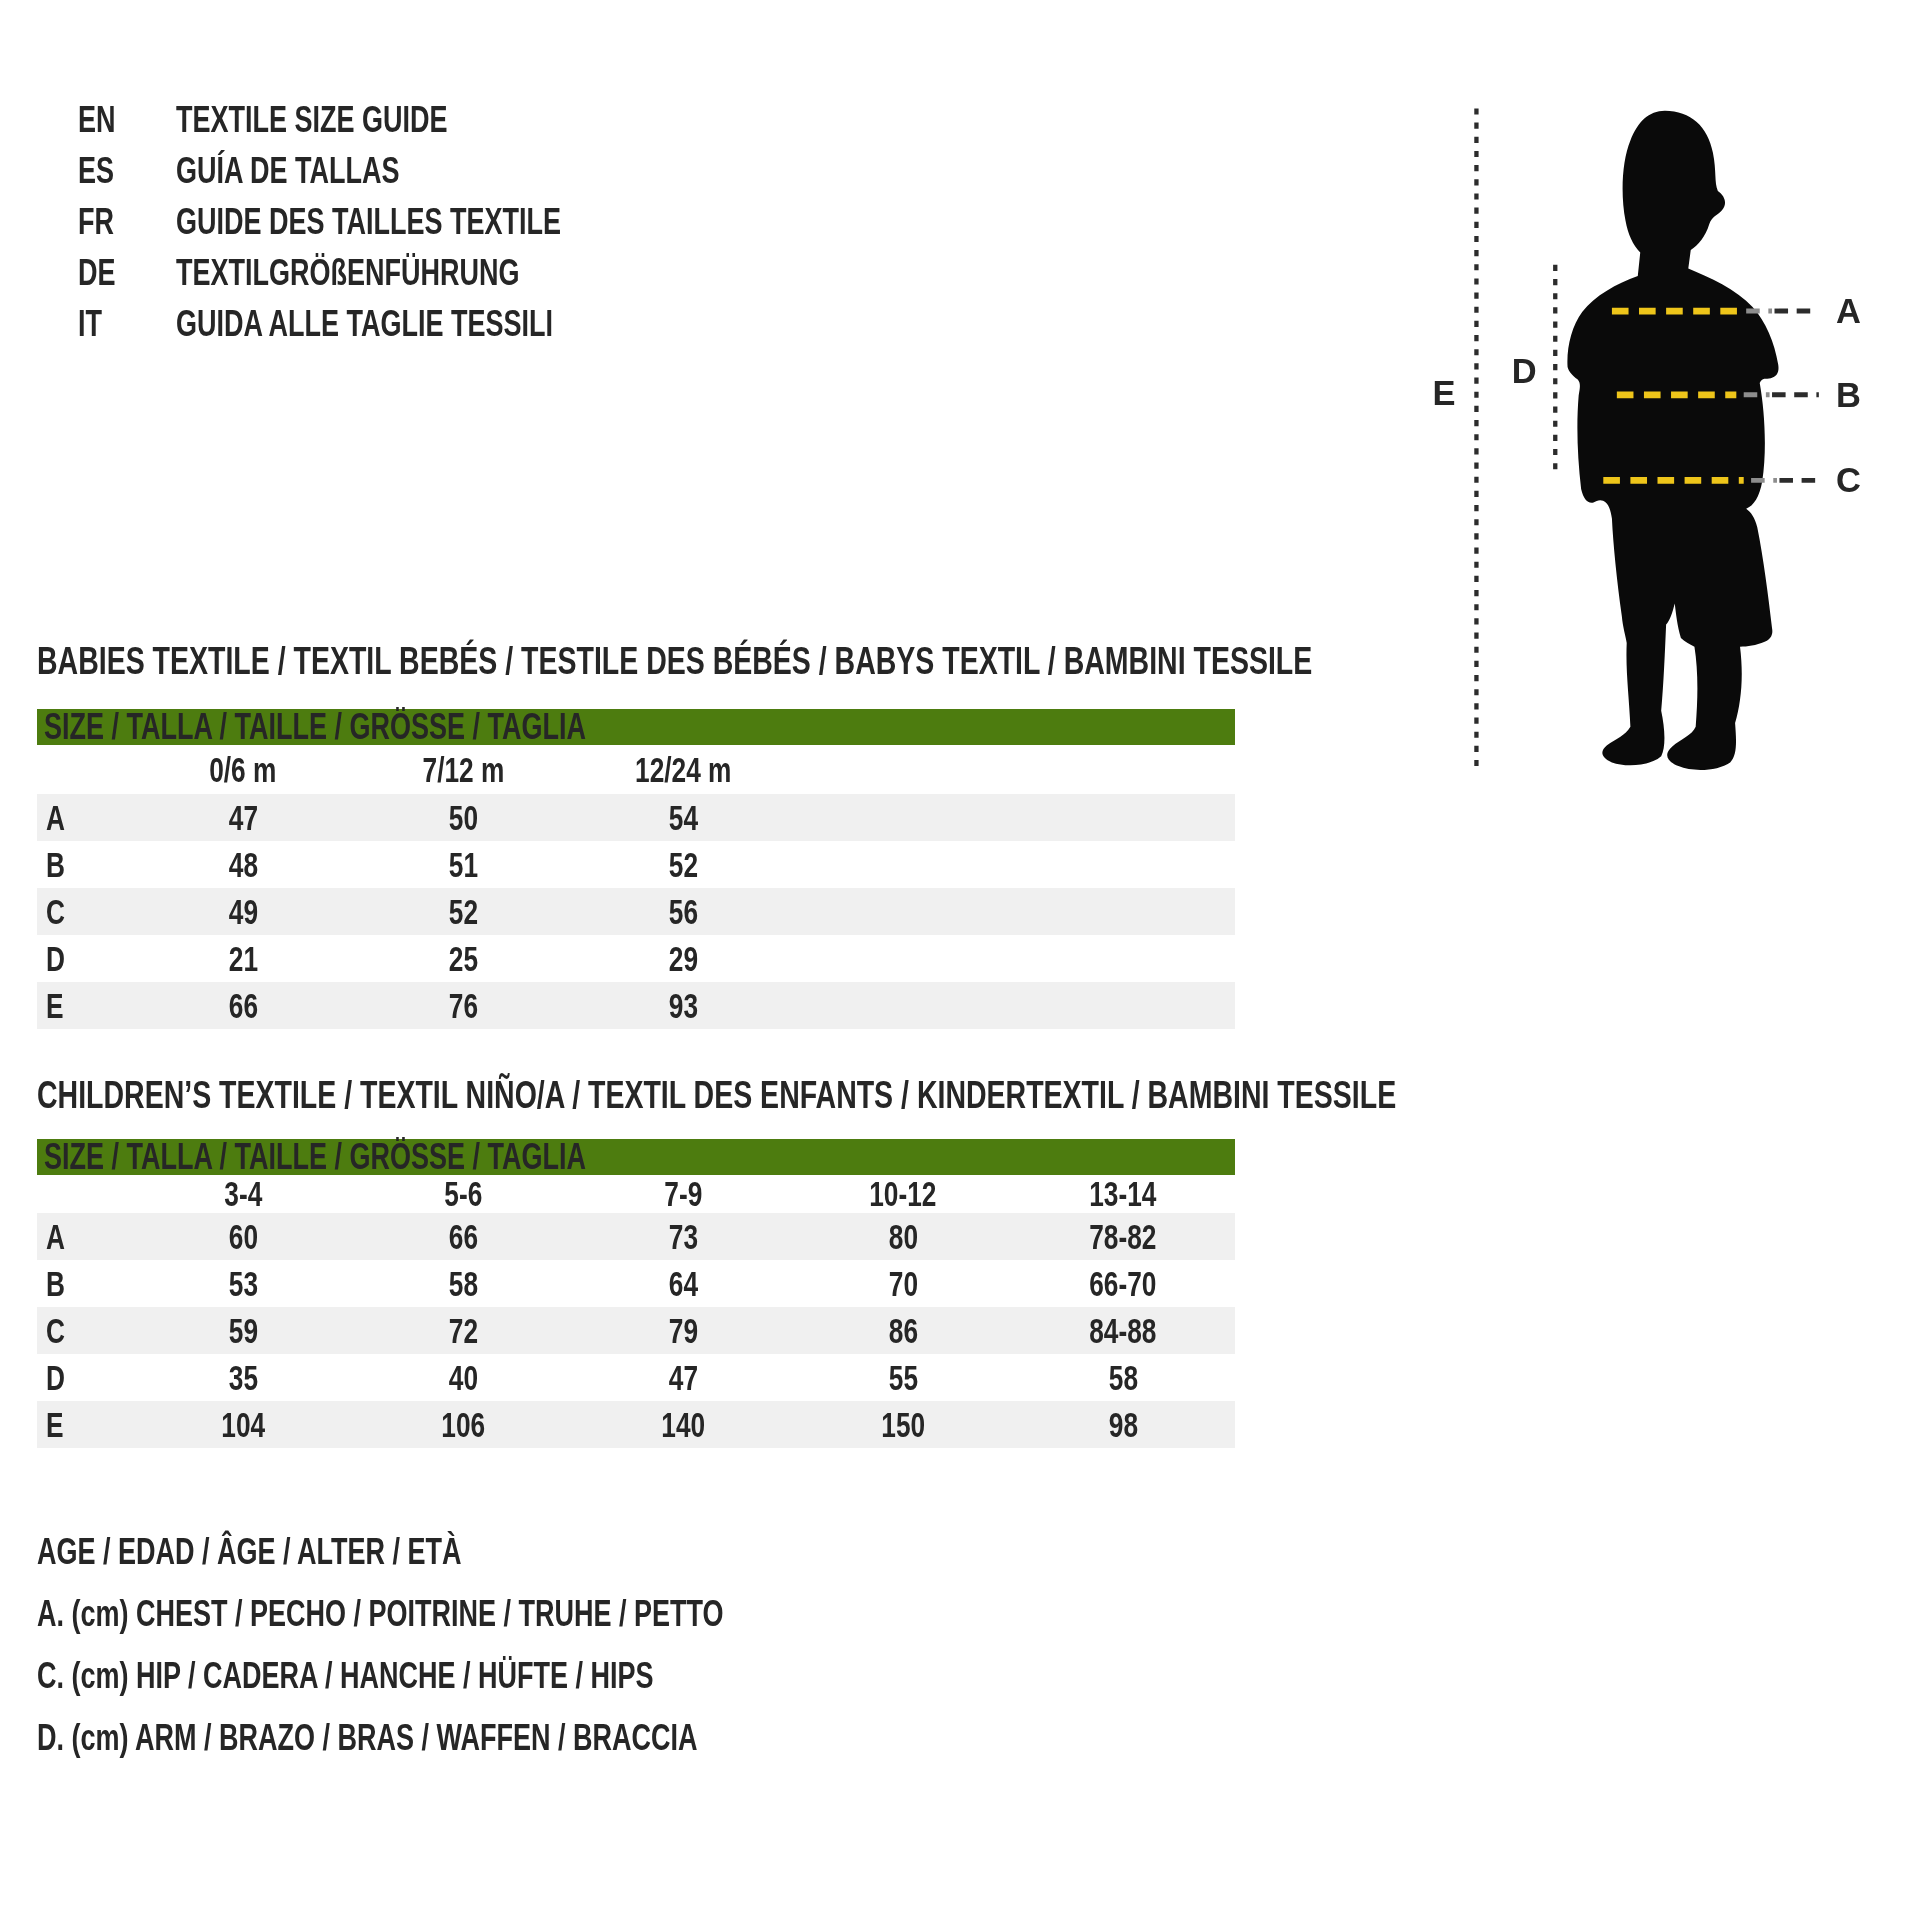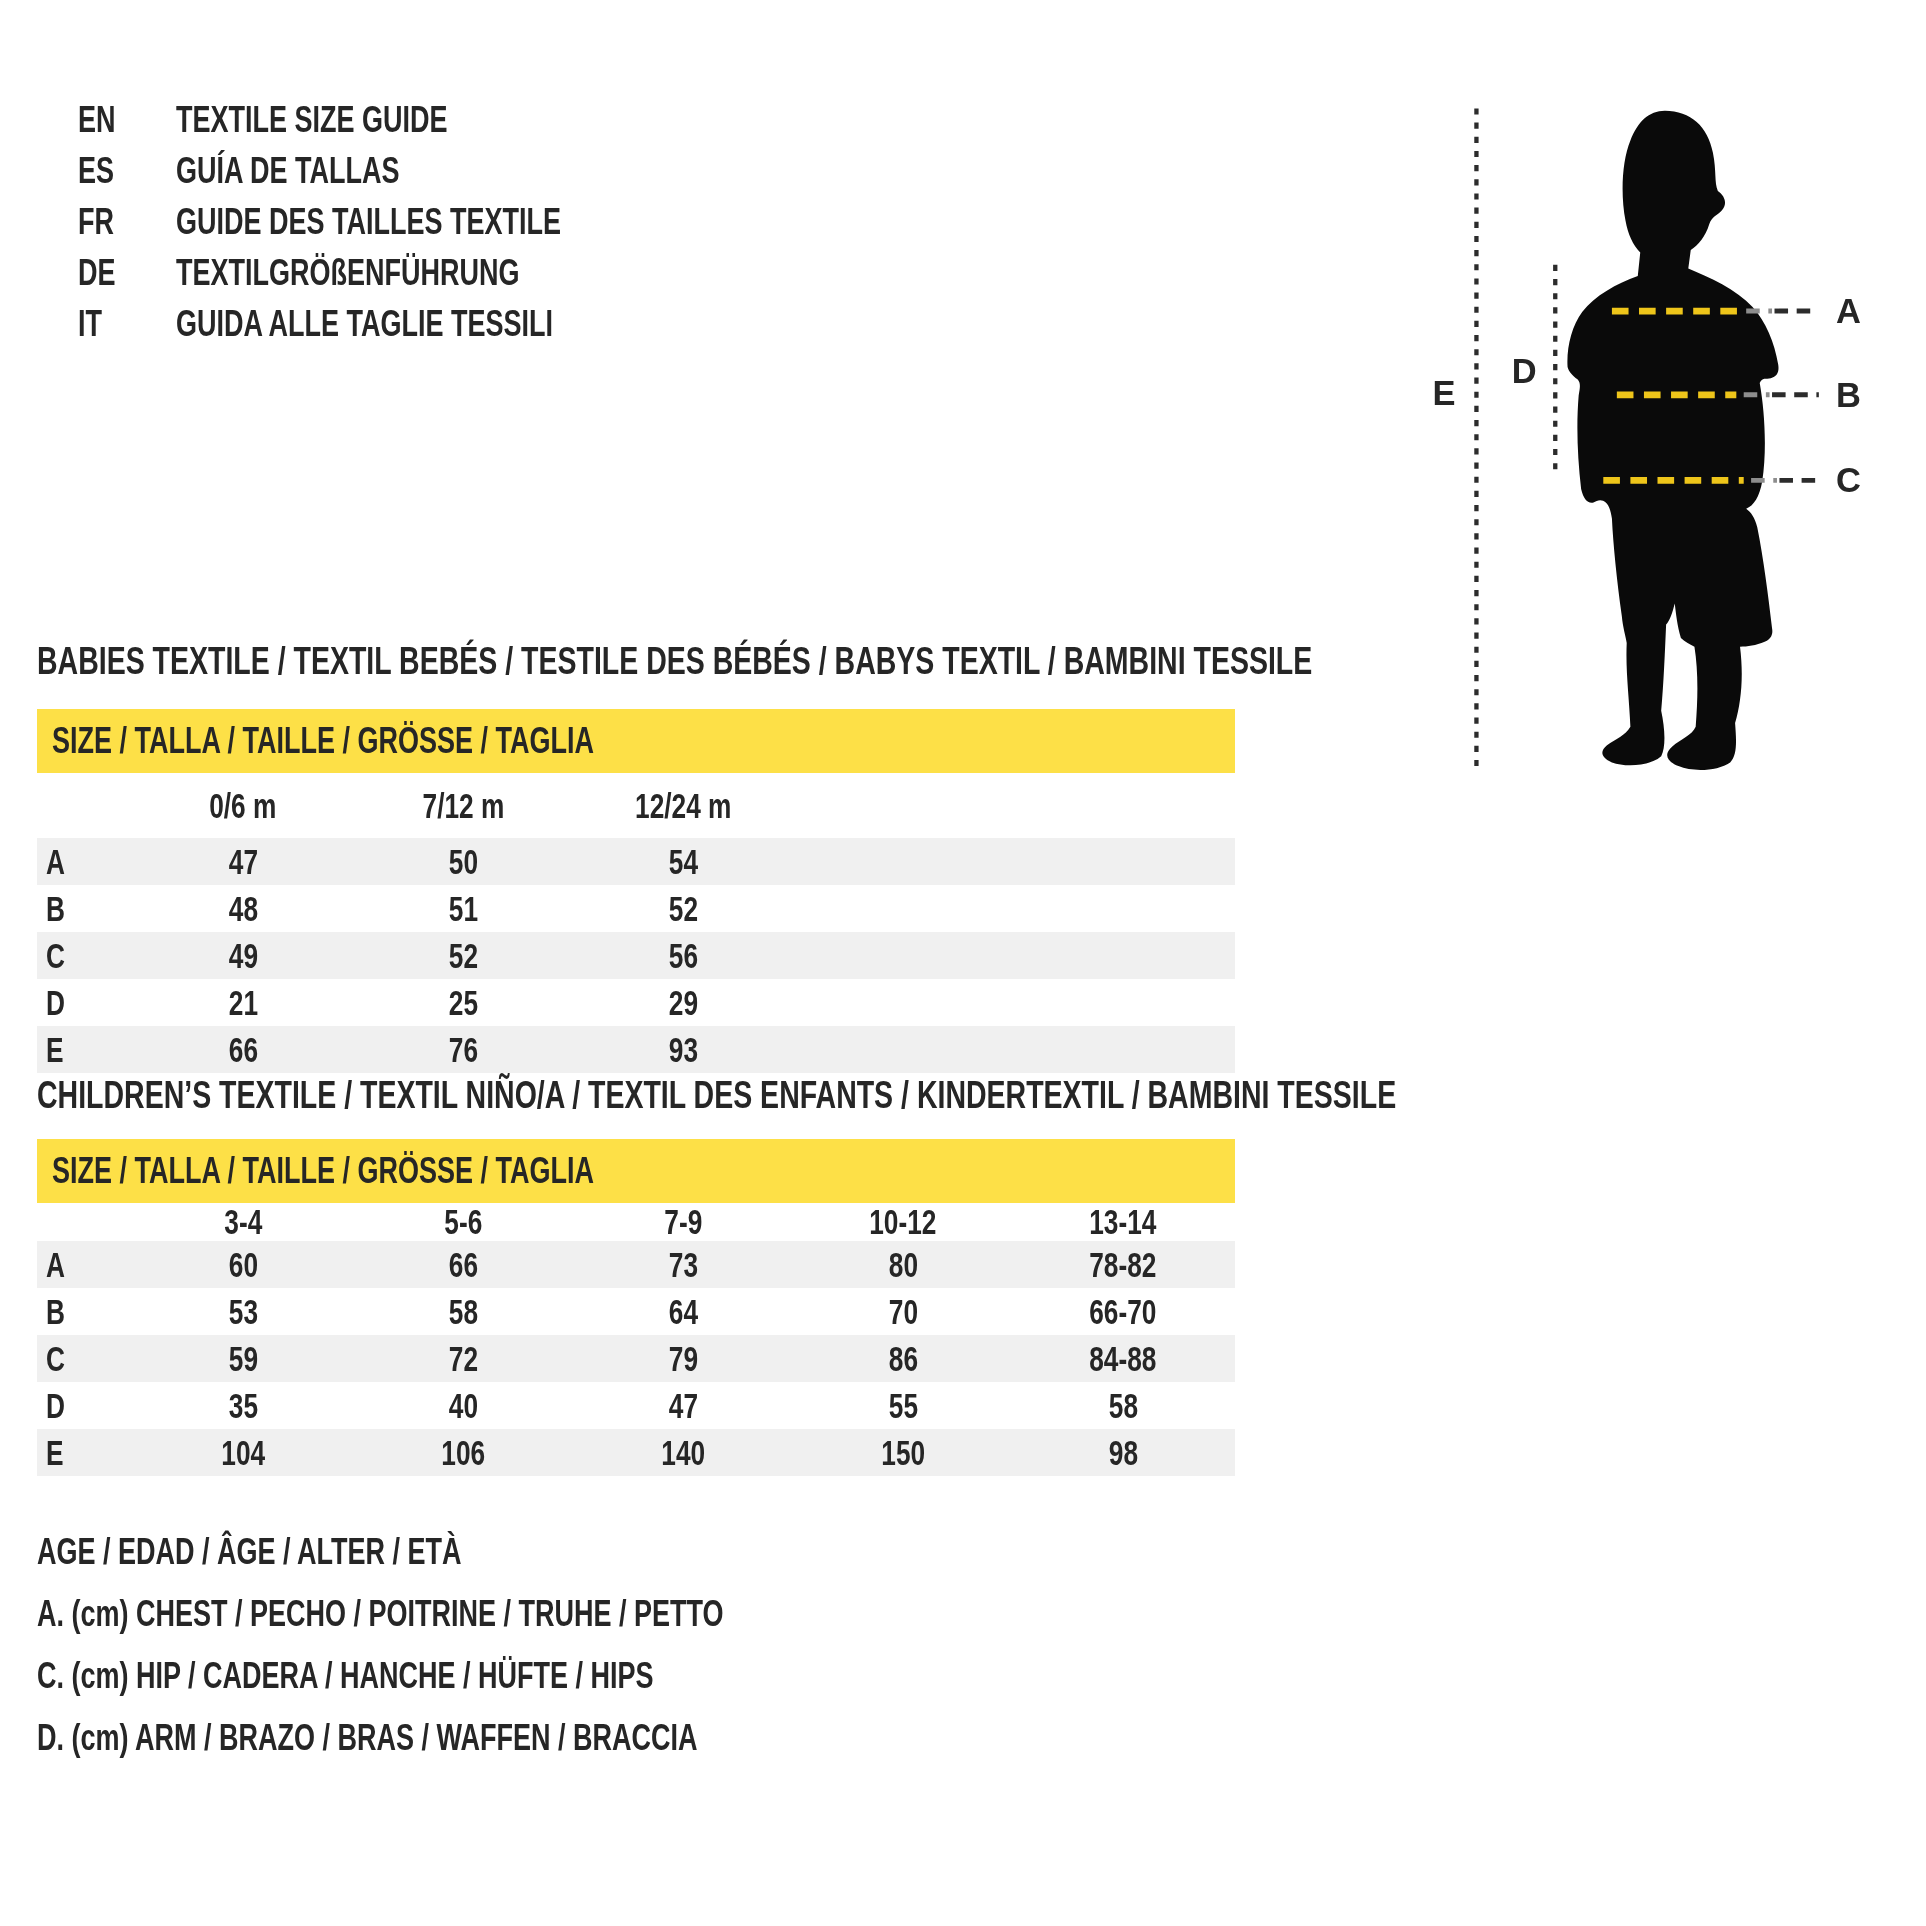--- a/index.html
+++ b/index.html
@@ -11,23 +11,23 @@
   
   .langs{position:absolute;left:78px;top:94px;font-size:36px;font-weight:700;}
   .lang-row{position:relative;height:51px;}
   .lang-code{position:absolute;left:0;top:50%;transform:translateY(-50%) scaleX(0.75);transform-origin:0 50%;white-space:nowrap;}
   .lang-title{position:absolute;left:98px;top:50%;transform:translateY(-50%) scaleX(0.75);transform-origin:0 50%;white-space:nowrap;}
   
   .heading{position:absolute;left:37px;font-size:38px;font-weight:700;line-height:38px;
            transform:scaleX(0.75);transform-origin:0 50%;white-space:nowrap;margin:0;}
   
   .table{position:absolute;left:37px;width:1198px;font-weight:700;}
-  .bar{height:64px;background:#fde047;display:flex;align-items:center;padding-left:15px;font-size:36px;box-sizing:border-box;}
+  .bar{height:36px;background:#4d7c0f;display:flex;align-items:center;padding-left:7px;font-size:36px;box-sizing:border-box;}
   .row{display:flex;align-items:center;height:47px;font-size:35px;}
-  .row.head-b{height:65px;}
+  .row.head-b{height:49px;}
   .row.head-c{height:38px;}
   .stripe{background:#f0f0f0;}
   .lbl{width:96px;padding-left:8.6px;box-sizing:border-box;}
   .cell{width:220px;display:flex;justify-content:center;}
   
   .legend{position:absolute;left:37px;top:1511px;font-size:36px;font-weight:700;}
   .legend-line{height:62px;display:flex;align-items:flex-end;}
   
   .figure{position:absolute;left:1405px;top:86px;width:521px;height:721px;}
   .fig-label{font-family:"Liberation Sans","DejaVu Sans",sans-serif;font-size:56px;font-weight:700;fill:#262626;}

